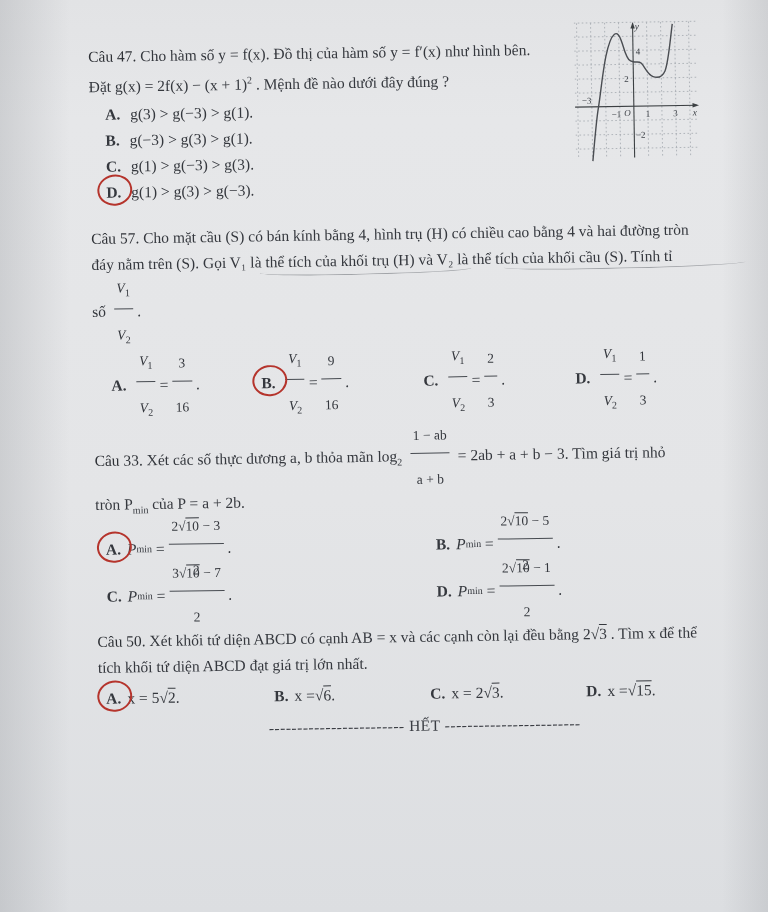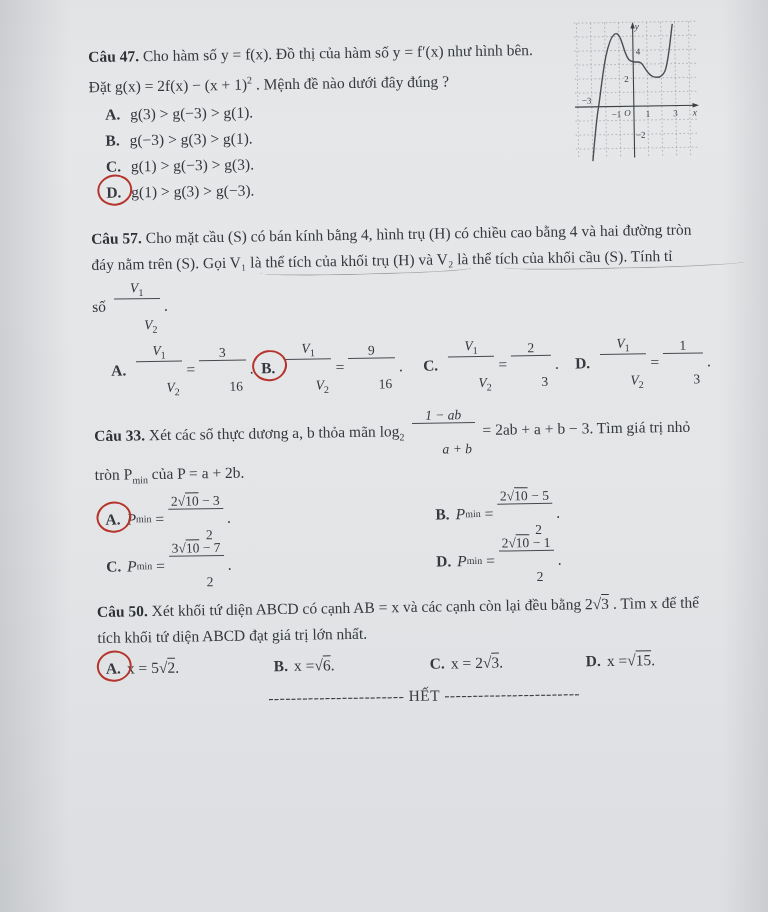--- a/index.html
+++ b/index.html
@@ -8,35 +8,35 @@
     background:
       linear-gradient(90deg, rgba(110,114,120,.20) 0, rgba(110,114,120,0) 70px),
       linear-gradient(270deg, rgba(110,114,120,.16) 0, rgba(110,114,120,0) 46px),
       linear-gradient(180deg, #e2e3e5 0, #e6e7e9 120px, #e4e5e7 500px, #dcdee1 100%);
     font-family:"Liberation Serif","DejaVu Serif",serif;
     color:#35383e;
   }
   .content{position:absolute;left:88px;top:44px;width:652px;
     transform:rotate(-0.9deg);transform-origin:0 0;font-size:15.5px;line-height:26px;}
   p{margin:0;}
-  .qlabel{font-weight:bold;color:#2e3136;}
+  .qlabel{font-weight:normal;color:#2e3136;}
   .narrow{width:500px;}
   .opts47{margin:2px 0 0 16px;}
   .opt{position:relative;}
   .opt47{height:26px;}
   .olabel{position:relative;display:inline-block;font-weight:bold;margin-right:6px;}
   .circ{position:absolute;left:-9px;top:-5px;width:31px;height:27px;
     border:2.5px solid #b5342c;border-radius:50%;transform:rotate(-8deg);pointer-events:none;}
   sup{font-size:10px;}
   sub{font-size:10px;}
   .frac{display:inline-block;vertical-align:middle;text-align:center;
     line-height:1.12;font-size:13.5px;margin:0 4px;}
-  .frac .num{display:block;border-bottom:1.1px solid #464a50;padding:0 3px 0;}
-  .frac .den{display:block;padding:18px 3px 0;margin-left:27px;}
-  .mfrac .num,.mfrac .den{font-style:italic;}
+  .frac .num{display:block;border-bottom:1.1px solid #464a50;padding:0 3px 10px;}
+  .frac .den{display:block;padding:18px 3px 0;}
+  .mfrac .num,.mfrac .den{}
   .rad{text-decoration:overline;}
   .q48{margin-top:20px;position:relative;}
   .pencil{position:absolute;height:4px;border-bottom:1.6px solid rgba(96,100,106,.5);
     border-radius:0 0 60% 60%/0 0 5px 5px;}
   .u1{left:168px;top:48px;width:212px;transform:rotate(-.5deg);}
   .u2{left:412px;top:46px;width:242px;transform:rotate(-.5deg);}
   .ratioline{margin-top:3px;}
   .optrow{display:flex;align-items:center;margin-top:8px;}
   .optrow .opt{display:flex;align-items:center;}
   .o48a{width:150px;margin-left:18px;}

